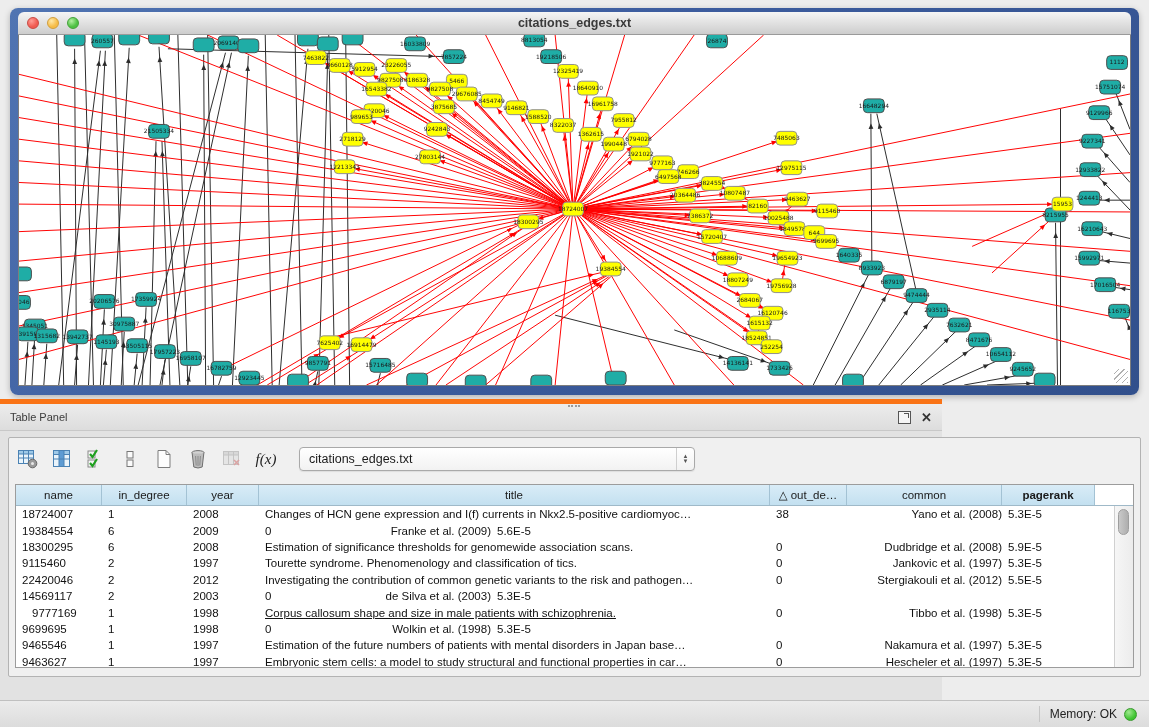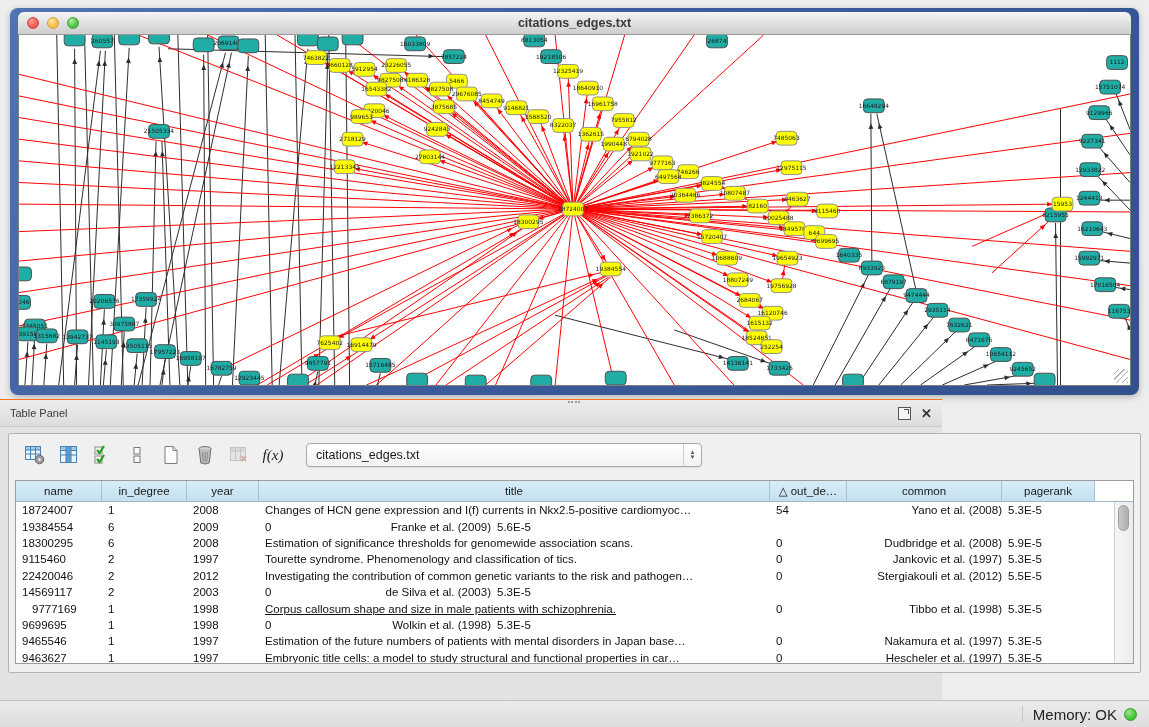--- a/index.html
+++ b/index.html
@@ -34,41 +34,41 @@
     border:1px solid #7d7d7d;border-top:none;box-sizing:border-box;
   }
   .canvas svg{display:block;}
   .resize-grip{
     position:absolute;right:2px;bottom:2px;width:14px;height:14px;
     background:repeating-linear-gradient(135deg,transparent 0 3px,#b0b0b0 3px 4px);
   }
   
   .table-panel{
     position:absolute;left:0;top:399px;width:942px;height:301px;
-    background:#e2e2e2;border-top:1px solid #f97316;
+    background:#e2e2e2;border-top:5px solid #f97316;
   }
   .divider-grip{position:absolute;left:568px;top:1px;width:12px;height:4px;
     border-top:2px dotted #9a9a9a;}
   .panel-header{
     height:27px;display:flex;align-items:center;
     background:linear-gradient(#ececec,#dddddd);
     border-bottom:1px solid #c8c8c8;
     padding:0 10px;box-sizing:border-box;
   }
   .panel-title{font-size:11px;color:#3c3c3c;}
   .panel-header-icons{margin-left:auto;display:flex;align-items:center;gap:10px;}
   .float-icon{width:11px;height:11px;border:1.5px solid #555;position:relative;background:#f5f5f5;}
   .float-icon:before{content:"";position:absolute;right:1px;top:1px;width:4px;height:4px;border-top:1.5px solid #555;border-right:1.5px solid #555;}
   .close-x{font-size:13px;font-weight:bold;color:#333;line-height:1;cursor:default;}
   .panel-body{
     position:absolute;left:8px;top:33px;width:1133px;height:240px;
     background:#f0f0f0;border:1px solid #b3b3b3;border-radius:2px;box-sizing:border-box;
   }
   
-  .toolbar{height:42px;display:flex;align-items:center;padding-left:11px;gap:4px;}
+  .toolbar{height:42px;display:flex;align-items:center;padding-left:4px;gap:4px;}
   .tb-btn{width:30px;height:30px;display:flex;align-items:center;justify-content:center;border:none;background:transparent;padding:0;}
   .tb-btn.disabled{opacity:.45;}
   .fx{font-family:"Liberation Serif",serif;font-style:italic;font-size:15px;color:#222;}
   .combo{
     margin-left:14px;width:396px;height:24px;background:linear-gradient(#ffffff,#f2f2f2);
     border:1px solid #a9a9a9;border-radius:4px;display:flex;align-items:center;
     font-size:12.5px;color:#1a1a1a;box-sizing:border-box;padding-left:9px;
     box-shadow:0 1px 1px rgba(0,0,0,.08);
   }
   .combo .stepper{margin-left:auto;width:17px;height:100%;border-left:1px solid #cfcfcf;
@@ -101,21 +101,21 @@
     font-size:12px;color:#1c1c1c;background:linear-gradient(#ffffff,#f1f1f1);border-right:1px solid #b5b5b5;}
   .seg:last-child{border-right:none;}
   .seg.active{background:linear-gradient(#8b8b8b,#6e6e6e);color:#e9e9e9;}
   
   .statusbar{
     position:absolute;left:0;bottom:0;width:1149px;height:27px;
     background:linear-gradient(#ebebeb,#dcdcdc);border-top:1px solid #c0c0c0;
     display:flex;align-items:center;justify-content:flex-end;box-sizing:border-box;padding-right:12px;
   }
   .mem-sep{width:1px;height:16px;background:#c6c6c6;margin-right:10px;}
-  .mem-label{font-size:15px;color:#222;margin-right:7px;}
+  .mem-label{font-size:12px;color:#222;margin-right:7px;}
   .mem-dot{width:13px;height:13px;border-radius:50%;
     background:radial-gradient(circle at 35% 30%,#9fe88f,#3fc431 65%);
     border:1px solid #379a2c;box-sizing:border-box;}
 </style>
 </head>
 <body>
 
 <div class="net-window">
   <div class="titlebar">
     <div class="traffic">
@@ -1005,29 +1005,29 @@
     </div>
 
     <div class="table-wrap">
       <div class="tbl-header" id="tbl-header">
           <div class="th" style="width: 86px;">name</div>
           <div class="th" style="width: 85px;">in_degree</div>
           <div class="th" style="width: 72px;">year</div>
           <div class="th" style="width: 511px;">title</div>
           <div class="th" style="width: 77px;">△ out_de…</div>
           <div class="th" style="width: 155px;">common</div>
-          <div class="th" style="width: 93px;">pagerank</div>
+          <div class="th" style="width: 93px; font-weight: bold;">pagerank</div>
         </div>
       <div class="rows" id="tbl-rows">
           <div class="tr">
             <div class="td" style="width: 86px;">18724007</div>
             <div class="td" style="width: 85px;">1</div>
             <div class="td" style="width: 72px;">2008</div>
             <div class="td" style="width: 511px;">Changes of HCN gene expression and I(f) currents in Nkx2.5-positive cardiomyoc…</div>
-            <div class="td" style="width: 77px;">54</div>
+            <div class="td" style="width: 77px;">38</div>
             <div class="td center" style="width: 155px;">Yano et al. (2008)</div>
             <div class="td" style="width: 93px;">5.3E-5</div>
           </div>
           <div class="tr">
             <div class="td" style="width: 86px;">19384554</div>
             <div class="td" style="width: 85px;">6</div>
             <div class="td" style="width: 72px;">2009</div>
             <div class="td" style="width: 77px;">0</div>
             <div class="td center" style="width: 155px;">Franke et al. (2009)</div>
             <div class="td" style="width: 93px;">5.6E-5</div>
@@ -1090,21 +1090,21 @@
             <div class="td" style="width: 72px;">1997</div>
             <div class="td" style="width: 511px;">Estimation of the future numbers of patients with mental disorders in Japan base…</div>
             <div class="td" style="width: 77px;">0</div>
             <div class="td center" style="width: 155px;">Nakamura et al. (1997)</div>
             <div class="td" style="width: 93px;">5.3E-5</div>
           </div>
           <div class="tr">
             <div class="td" style="width: 86px;">9463627</div>
             <div class="td" style="width: 85px;">1</div>
             <div class="td" style="width: 72px;">1997</div>
-            <div class="td" style="width: 511px;">Embryonic title cells: a model to study structural and functional properties in car…</div>
+            <div class="td" style="width: 511px;">Embryonic stem cells: a model to study structural and functional properties in car…</div>
             <div class="td" style="width: 77px;">0</div>
             <div class="td center" style="width: 155px;">Hescheler et al. (1997)</div>
             <div class="td" style="width: 93px;">5.3E-5</div>
           </div>
         </div>
       <div class="vscroll">
         <div class="vthumb"></div>
       </div>
     </div>
 

